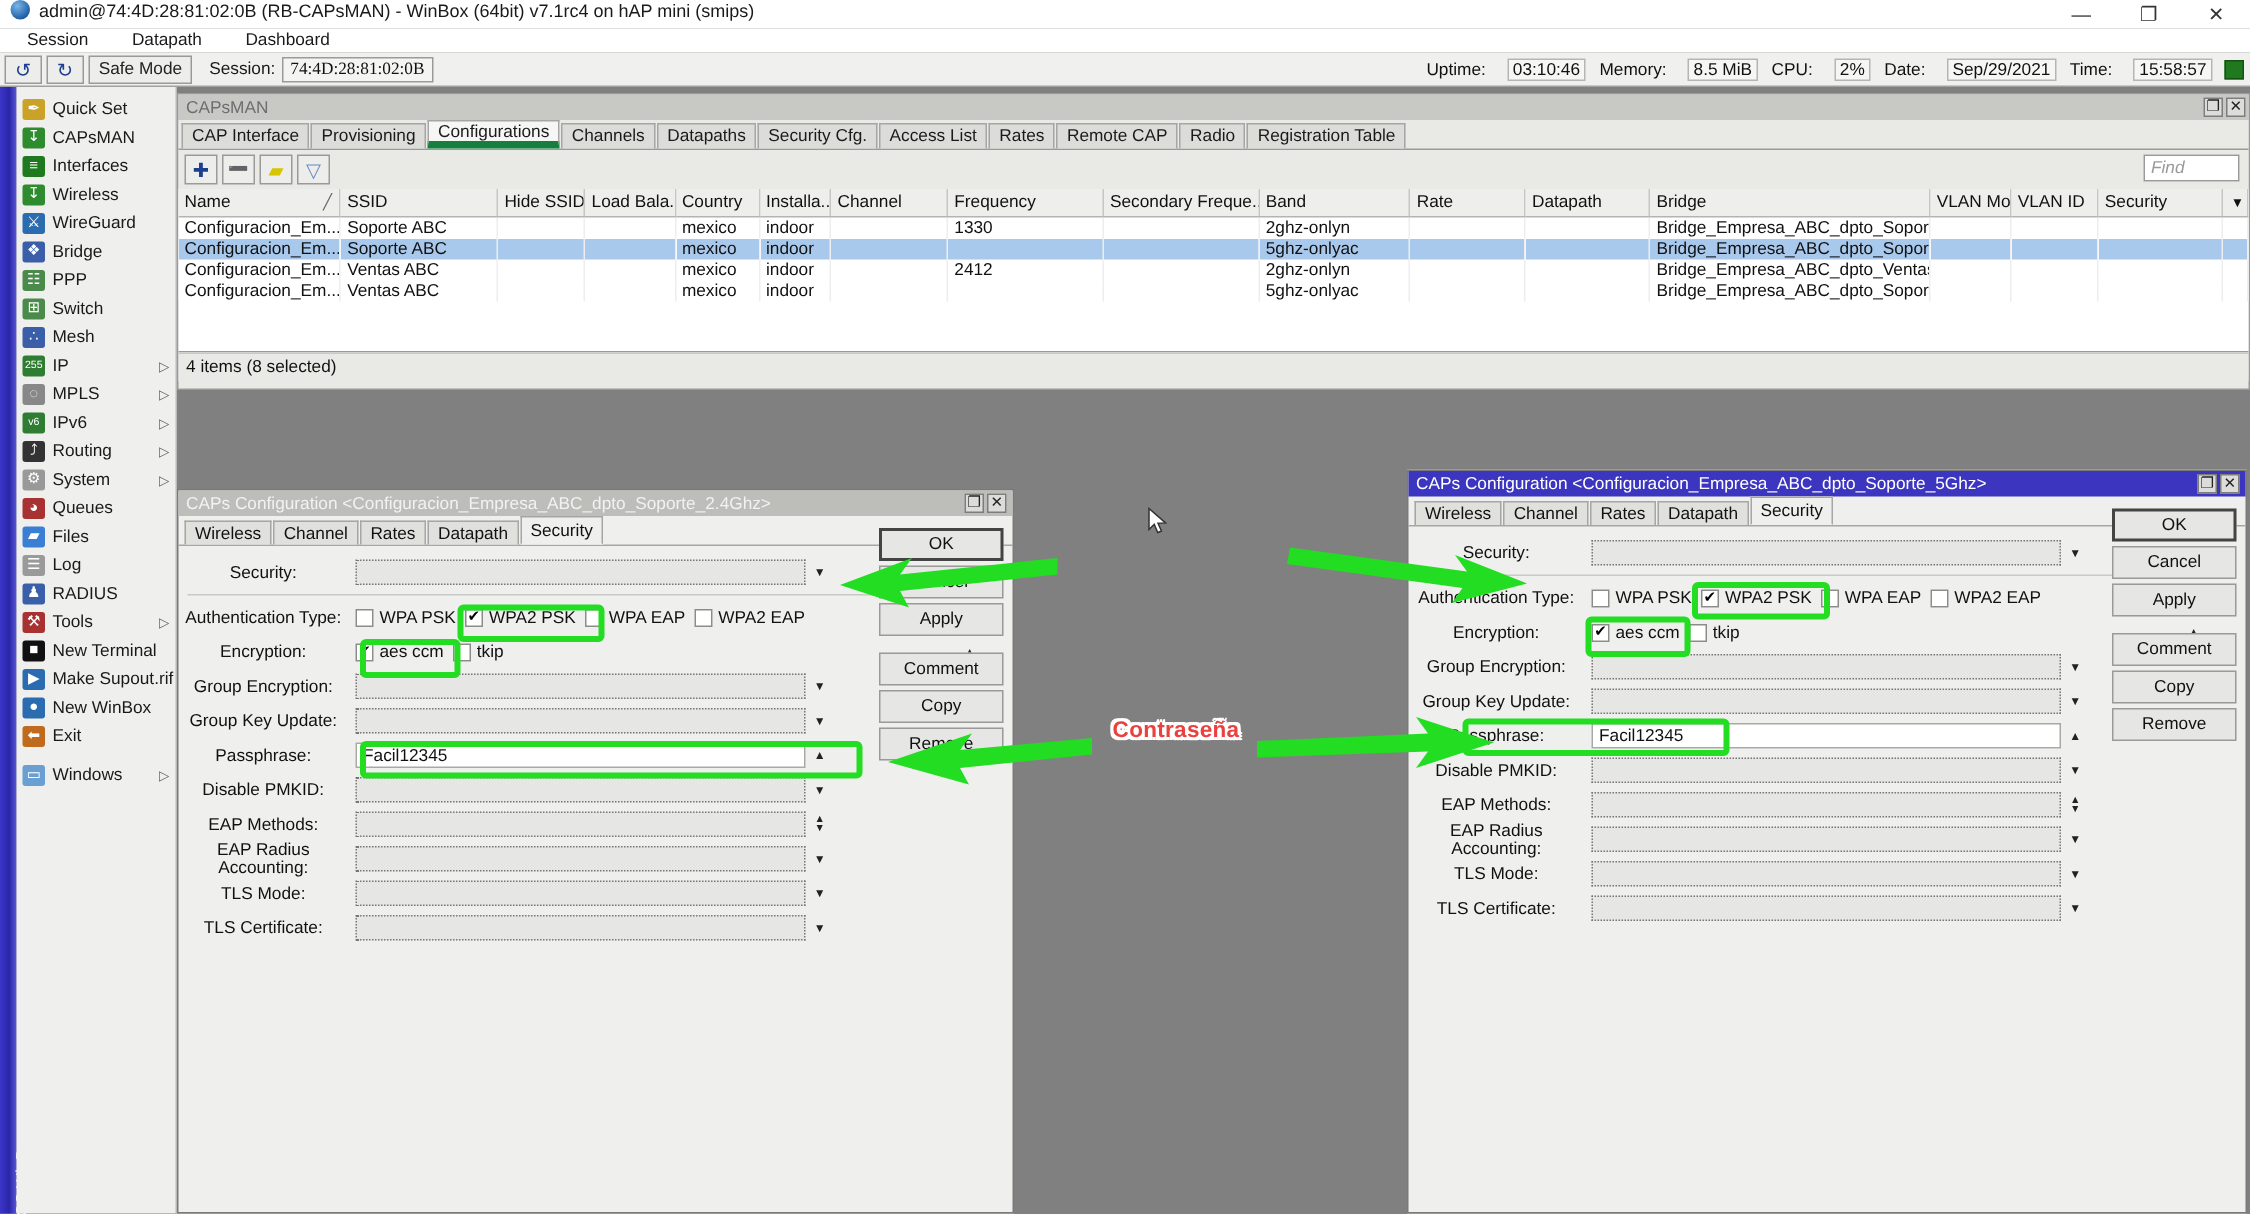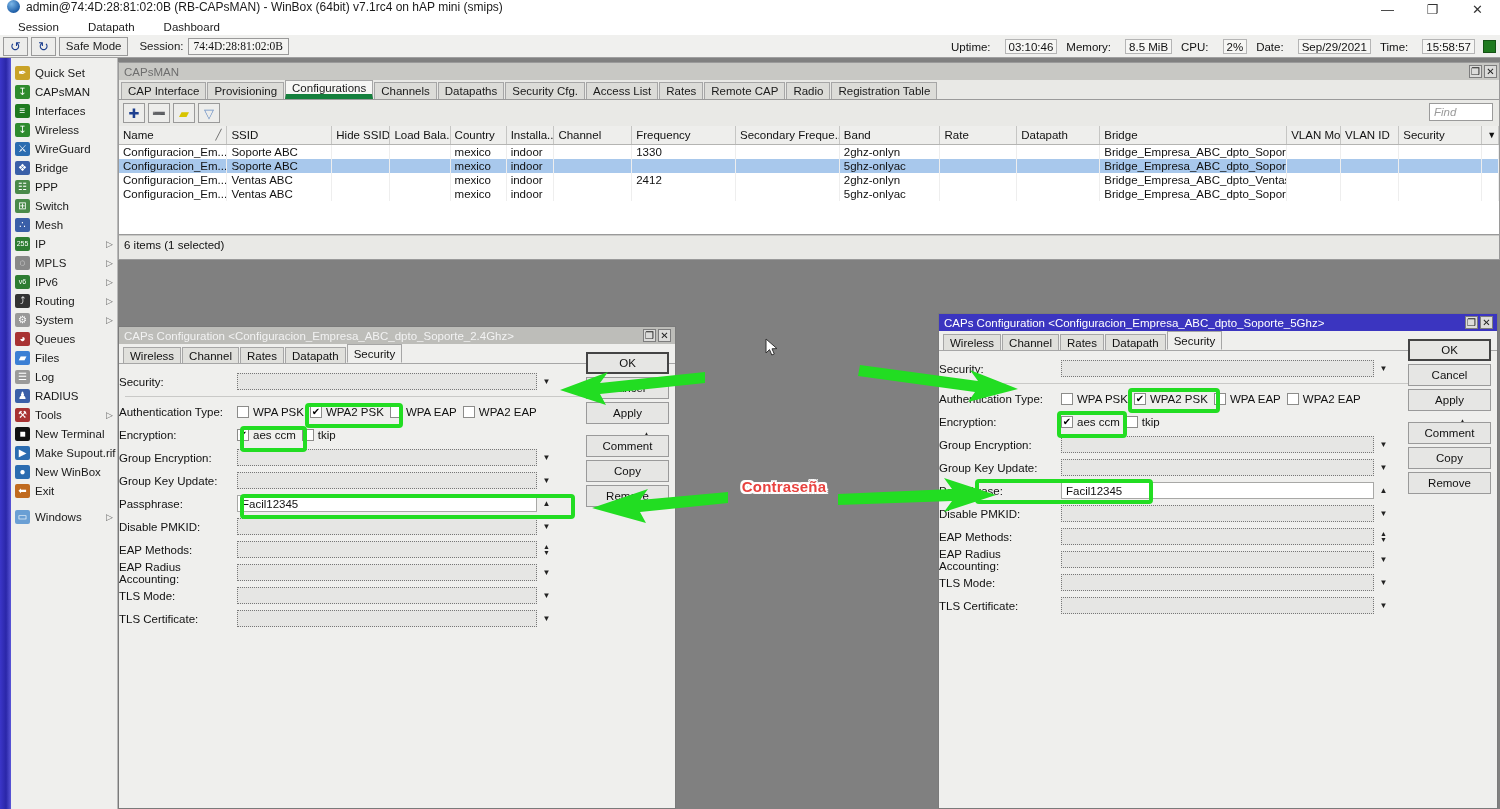--- a/index.html
+++ b/index.html
@@ -168,21 +168,21 @@
     height:20px; display:flex; align-items:flex-end; padding-left:4px;
     border-bottom:1px solid #a6a6a6;
   }
   .dtab {
     height:16px; padding:0 6px; font-size:11.5px; color:#111;
     background:#e0e0dc; border:1px solid #a6a6a6; border-bottom:none;
     display:flex; align-items:center; margin-right:1px;
   }
   .dtab.active { background:#efefed; height:19px; border-bottom:1px solid #efefed; }
   .frow { display:flex; align-items:center; height:23px; position:relative; }
-  .flabel { text-align:left; font-size:11.5px; color:#111; padding-right:5px; flex:none; }
+  .flabel { text-align:center; font-size:11.5px; color:#111; padding-right:5px; flex:none; }
   .finput {
     height:17px; border:1px solid #a8a8a6; background:#e6e6e4; flex:none;
     font-size:11.5px; padding:0 4px; line-height:16px; color:#111;
   }
   .finput.white { background:#ffffff; }
   .finput.dotted { border:1px dotted #777; background:#e6e6e4; }
   .spin {
     width:13px; height:17px; display:flex; align-items:center; justify-content:center;
     font-size:8px; color:#222; flex:none; margin-left:3px;
   }
@@ -491,21 +491,21 @@
             <td></td>
             <td>Bridge_Empresa_ABC_dpto_Soporte</td>
             <td></td>
             <td></td>
             <td></td>
             <td></td>
           </tr>
         </tbody>
     </table>
   </div>
-  <div id="capsman-status">6 items (1 selected)</div>
+  <div id="capsman-status">4 items (8 selected)</div>
 </div>
 
 <div class="dlg" id="dlg-left" style="left:118px; top:326px; width:558px; height:483px;">
   <div class="dlg-title inactive">
     <span>CAPs Configuration &lt;Configuracion_Empresa_ABC_dpto_Soporte_2.4Ghz&gt;</span>
     <span class="wc">
       <span class="wcbtn">❐</span>
       <span class="wcbtn">✕</span>
     </span>
   </div>

